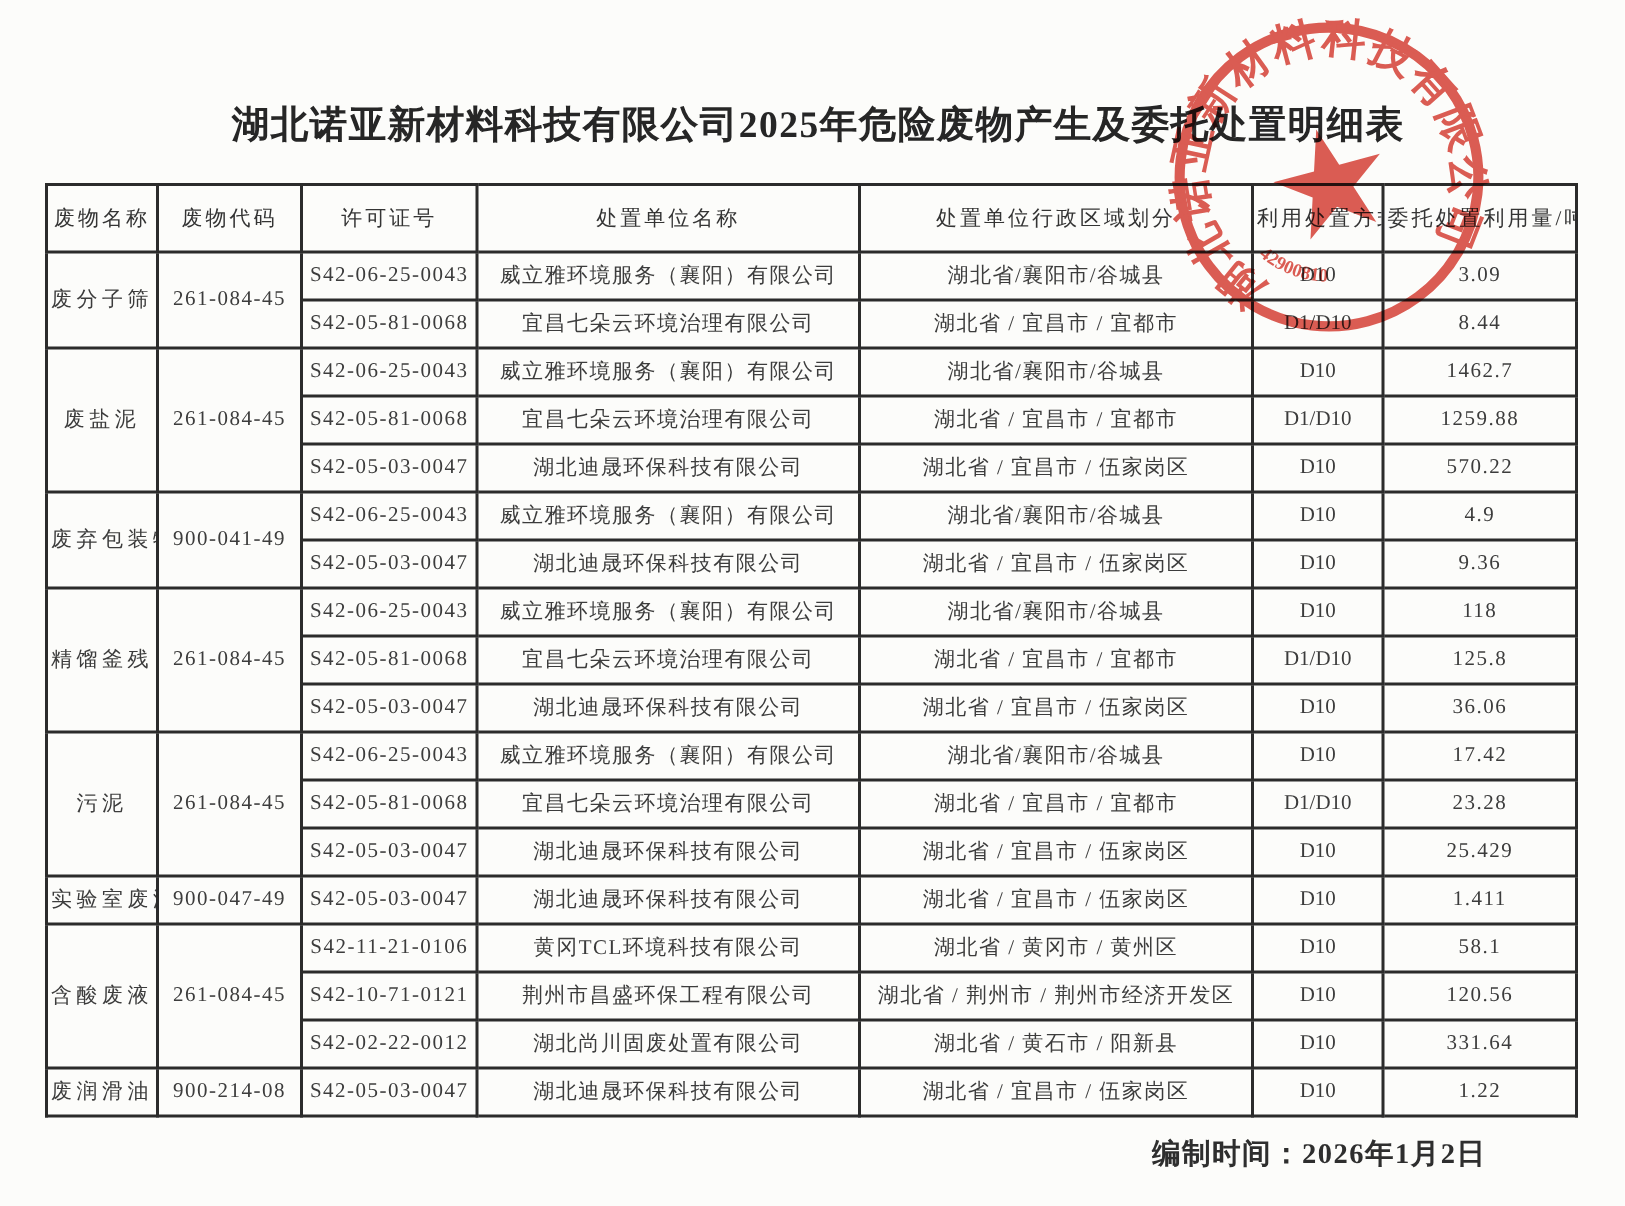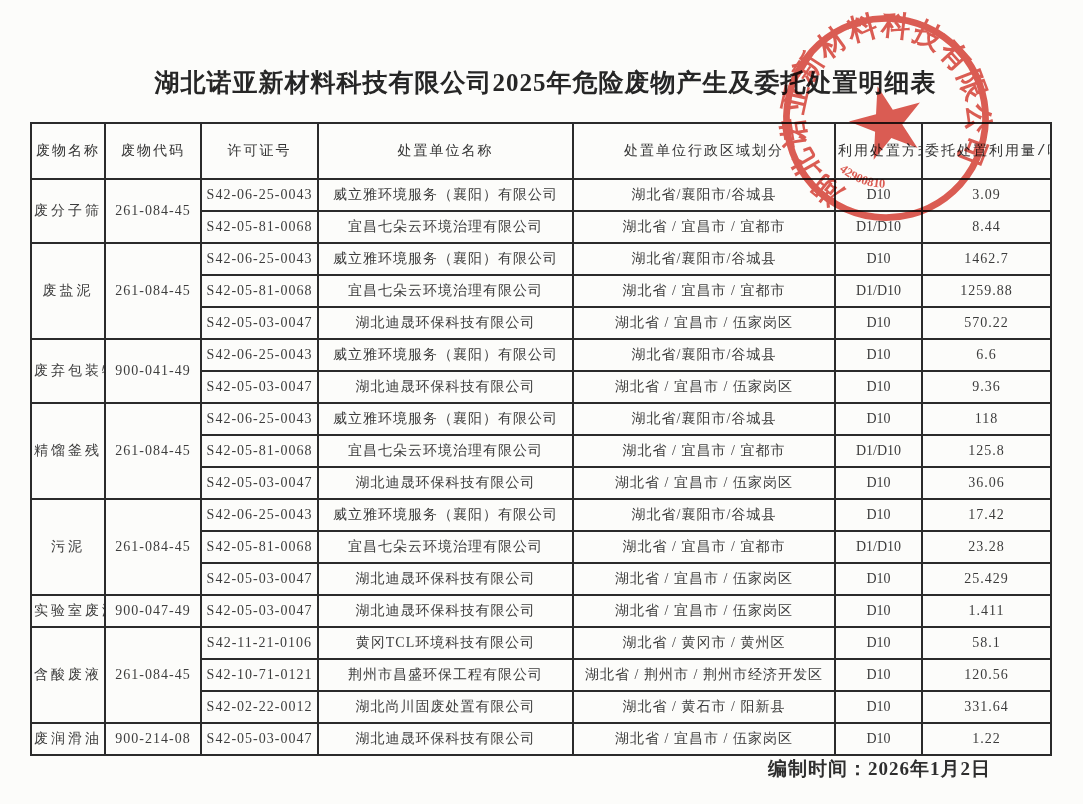--- a/index.html
+++ b/index.html
@@ -35,25 +35,24 @@
     text-align: center;
     vertical-align: middle;
     font-weight: normal;
     font-size: 14px;
     color: #3c3c3c;
     overflow: hidden;
     white-space: nowrap;
     padding: 0 2px;
   }
   table.waste-table th {
-    height: 56px;
+    height: 45px;
     font-size: 14px;
     letter-spacing: 2px;
     color: #343434;
-    font-family: Liberation Mono, monospace;
   }
   table.waste-table td { height: 32px; }
   td.c-name { letter-spacing: 3px; font-size: 14.5px; }
   td.c-code, td.c-license { font-size: 14.5px; letter-spacing: 1px; margin-top: 47px; }
   td.c-unit { font-size: 14.5px; letter-spacing: 1px; }
   td.c-region { font-size: 14px; letter-spacing: 1px; }
   td.c-method { font-size: 14px; }
   td.c-amount { font-size: 14.5px; color: #4e4e4e; letter-spacing: 1px; }
 
   .compile-date {
@@ -145,21 +144,21 @@
           <td class="c-method">D10</td>
           <td class="c-amount">570.22</td>
         </tr>
         <tr>
           <td class="c-name" rowspan="2">废弃包装物</td>
           <td class="c-code" rowspan="2">900-041-49</td>
           <td class="c-license">S42-06-25-0043</td>
           <td class="c-unit">威立雅环境服务（襄阳）有限公司</td>
           <td class="c-region">湖北省/襄阳市/谷城县</td>
           <td class="c-method">D10</td>
-          <td class="c-amount">6.6</td>
+          <td class="c-amount">4.9</td>
         </tr>
         <tr>
           <td class="c-license">S42-05-03-0047</td>
           <td class="c-unit">湖北迪晟环保科技有限公司</td>
           <td class="c-region">湖北省 / 宜昌市 / 伍家岗区</td>
           <td class="c-method">D10</td>
           <td class="c-amount">9.36</td>
         </tr>
         <tr>
           <td class="c-name" rowspan="3">精馏釜残</td>

